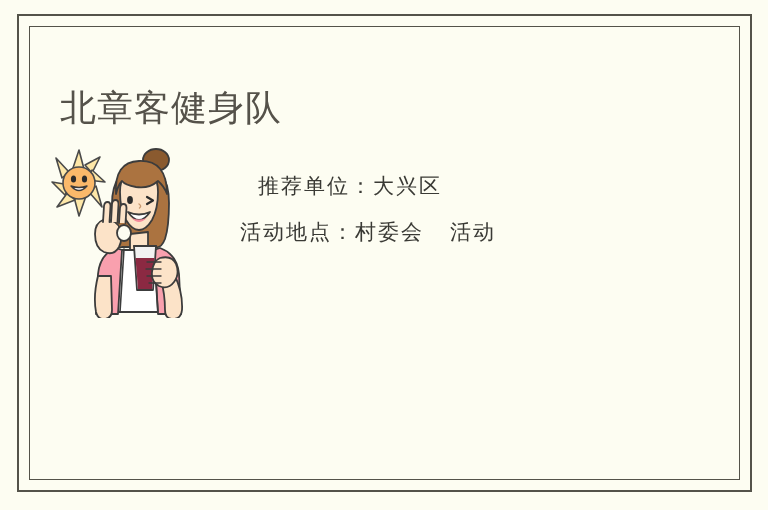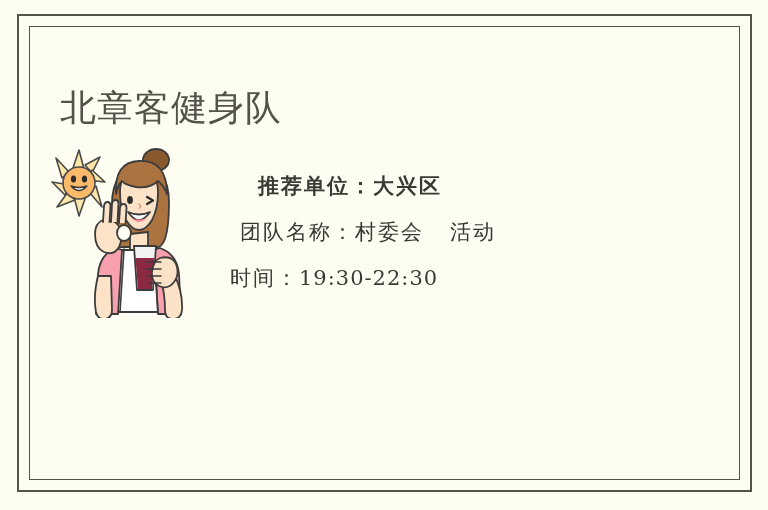--- a/index.html
+++ b/index.html
@@ -80,21 +80,21 @@
     width: 400px;
   }
   .info-line {
     color: #3a3a35;
     font-size: 21px;
     line-height: 46px;
     white-space: nowrap;
     letter-spacing: 2px;
     font-family: "DejaVu Serif", "Liberation Serif", serif;
   }
-  .info-line.l1 { padding-left: 30px; font-weight: bold; }
+  .info-line.l1 { padding-left: 30px; }
   .info-line.l2 { padding-left: 4px; }
   .info-line.l3 { padding-left: 12px; }
   .info-line.l4 { padding-left: 2px; }
   .gap { display: inline-block; width: 26px; }
   .num {
     font-family: "DejaVu Serif", "Liberation Serif", serif;
     letter-spacing: 1px;
   }
 </style>
 </head>
@@ -227,20 +227,17 @@
 
       </g>
     </svg>
   </div>
 
   <div class="info-block">
     <div class="info-line l1">
       <span>推荐单位：</span><span>大兴区</span>
     </div>
     <div class="info-line l3">
-      <span>团队名称：</span><span>村委会</span><span class="gap"></span><span>活动</span>
-    </div>
-    <div class="info-line l4">
-      <span>时间：</span><span class="num">19:30-22:30</span>
+      <span>活动地点：</span><span>村委会</span><span class="gap"></span><span>活动</span>
     </div>
   </div>
 
 </div>
 
 </body></html>

